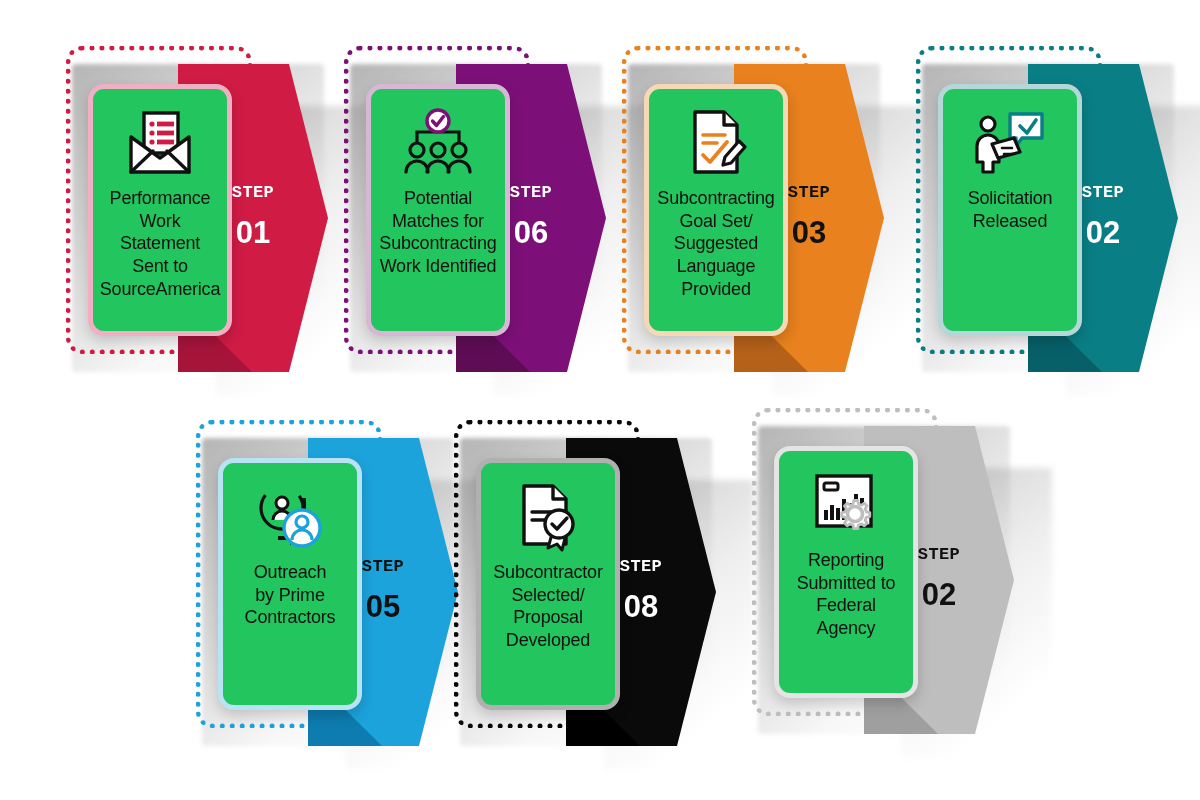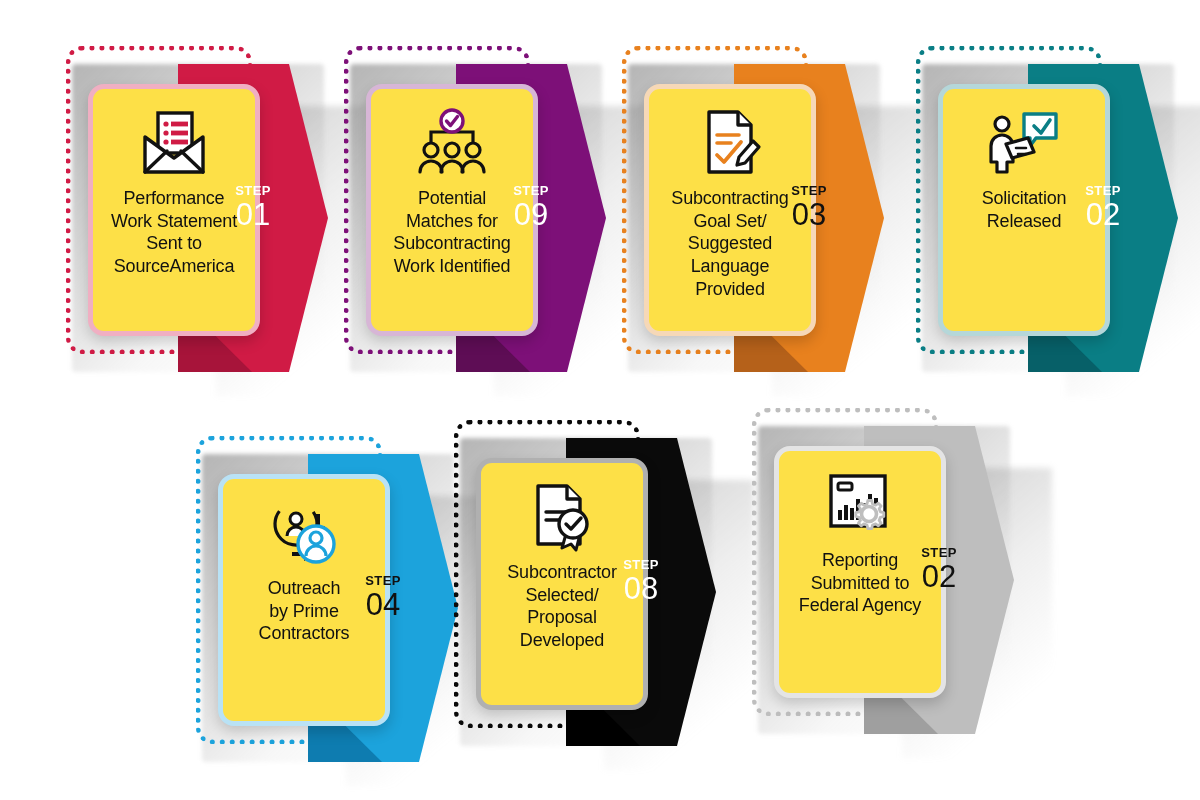--- a/index.html
+++ b/index.html
@@ -60,22 +60,22 @@
     left:112px; top:232px;
     width:74px; height:94px;
     background:var(--cd);
     clip-path:polygon(0 100%, 0 22%, 100% 100%);
   }
 
   
   .card{
     position:absolute;
     left:22px; top:38px;
-    width:172px; height:252px;
-    background:#fde047;
+    width:144px; height:252px;
+    background:#22c55e;
     border-radius:16px;
     border:5px solid var(--cl);
     box-sizing:border-box;
     box-shadow:0 6px 14px rgba(0,0,0,.18);
     display:flex;
     flex-direction:column;
     align-items:center;
     justify-content:flex-start;
     padding-top:16px;
   }
@@ -99,31 +99,32 @@
   .steptext{
     position:absolute;
     left:146px;
     top:138px;
     width:82px;
     text-align:center;
     line-height:1;
     color:var(--ct);
   }
   .steptext .w{
-    font-size:13px;
+    font-size:17px;
     font-weight:bold;
     letter-spacing:.4px;
     display:block;
+    font-family:Liberation Mono, monospace;
   }
   .steptext .n{
     font-size:31px;
-    font-weight:normal;
+    font-weight:bold;
     letter-spacing:0px;
     display:block;
-    margin-top:2px;
+    margin-top:16px;
   }
 </style>
 </head>
 <body>
 
 <div class="board">
     <div class="step" style="left: 66px; top: 46px; --c: #D01B45; --cd: #A7143A; --cl: #F0AFC2; --ct: #FFFFFF;">
       <div class="shade"></div>
      <div class="shade2"></div>
      <div class="dots"></div>
@@ -179,21 +180,21 @@
       </g>
     </svg>
        </div>
        <div class="card-label">Potential
 Matches for
 Subcontracting
 Work Identified</div>
      </div>
      <div class="steptext">
        <span class="w">STEP</span>
-       <span class="n">09</span>
+       <span class="n">06</span>
      </div>
     </div>
     <div class="step" style="left: 622px; top: 46px; --c: #E8811E; --cd: #B5611A; --cl: #F6D8B7; --ct: #111111;">
       <div class="shade"></div>
      <div class="shade2"></div>
      <div class="dots"></div>
      <div class="arrow"></div>
      <div class="fold"></div>
      <div class="card">
        <div class="icon-wrap">
@@ -239,21 +240,21 @@
     </svg>
        </div>
        <div class="card-label">Solicitation
 Released</div>
      </div>
      <div class="steptext">
        <span class="w">STEP</span>
        <span class="n">02</span>
      </div>
     </div>
-    <div class="step" style="left: 196px; top: 436px; --c: #1CA3DC; --cd: #0E7CB0; --cl: #B9E2F5; --ct: #111111;">
+    <div class="step" style="left: 196px; top: 420px; --c: #1CA3DC; --cd: #0E7CB0; --cl: #B9E2F5; --ct: #111111;">
       <div class="shade"></div>
      <div class="shade2"></div>
      <div class="dots"></div>
      <div class="arrow"></div>
      <div class="fold"></div>
      <div class="card">
        <div class="icon-wrap">
 
     <svg width="76" height="70" viewBox="0 0 76 70">
       <circle cx="30" cy="26" r="21" fill="none" stroke="#111" stroke-width="3.2" stroke-dasharray="92 40" transform="rotate(-35 30 26)"></circle>
@@ -265,21 +266,21 @@
       <circle cx="50" cy="40" r="6" fill="none" stroke="#1CA3DC" stroke-width="3.2"></circle>
       <path d="M40 58 a10 10 0 0 1 20 0" fill="none" stroke="#1CA3DC" stroke-width="3.2"></path>
     </svg>
        </div>
        <div class="card-label">Outreach
 by Prime
 Contractors</div>
      </div>
      <div class="steptext">
        <span class="w">STEP</span>
-       <span class="n">04</span>
+       <span class="n">05</span>
      </div>
     </div>
     <div class="step" style="left: 454px; top: 420px; --c: #0A0A0A; --cd: #000000; --cl: #B0B0B0; --ct: #FFFFFF;">
       <div class="shade"></div>
      <div class="shade2"></div>
      <div class="dots"></div>
      <div class="arrow"></div>
      <div class="fold"></div>
      <div class="card">
        <div class="icon-wrap">

